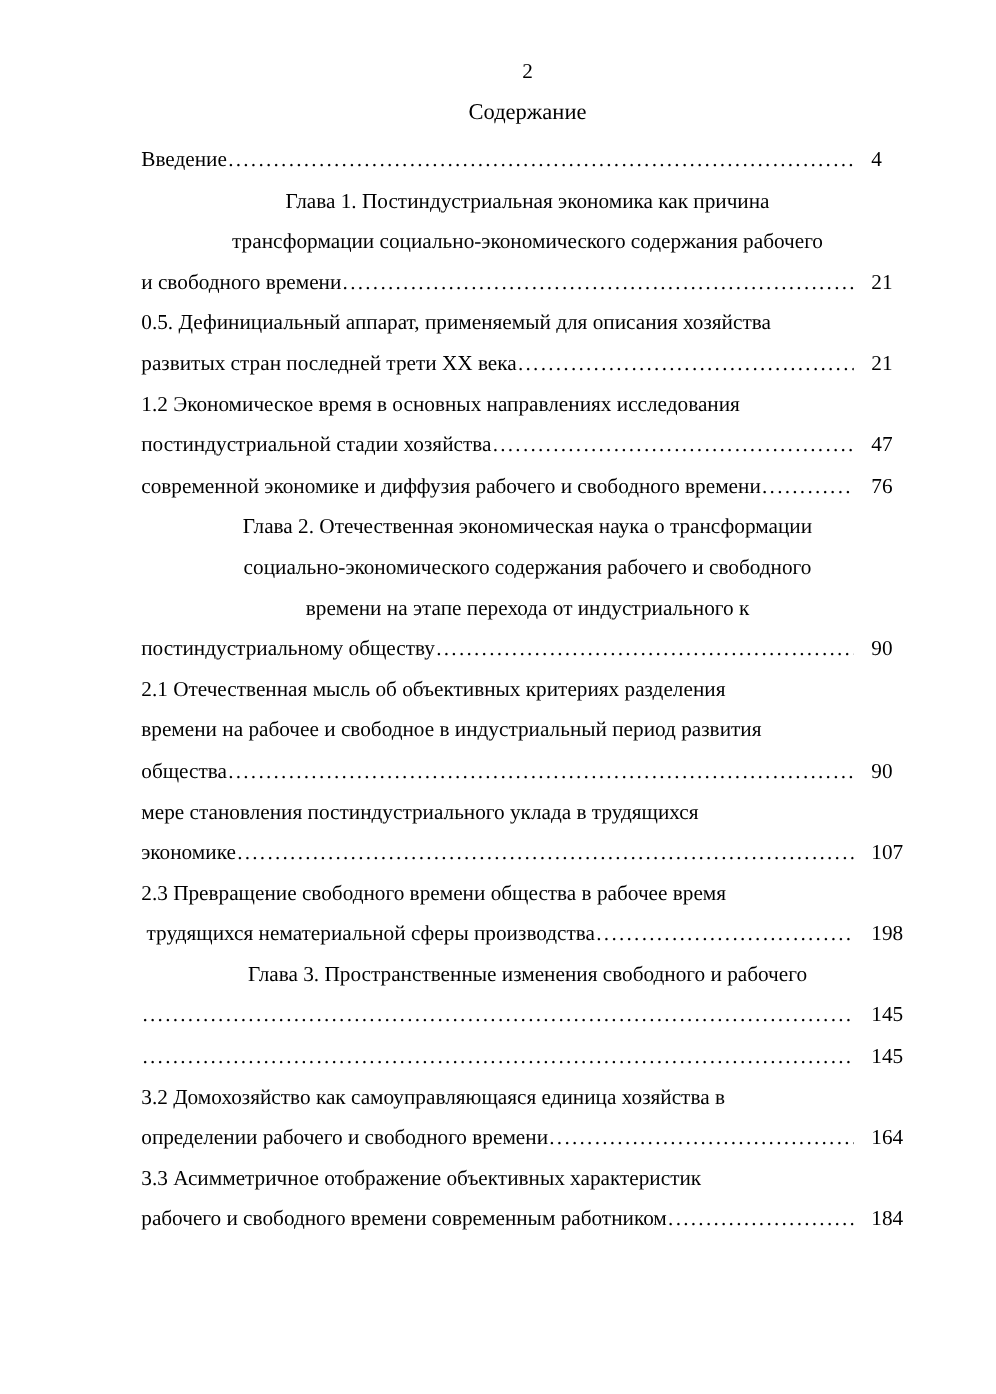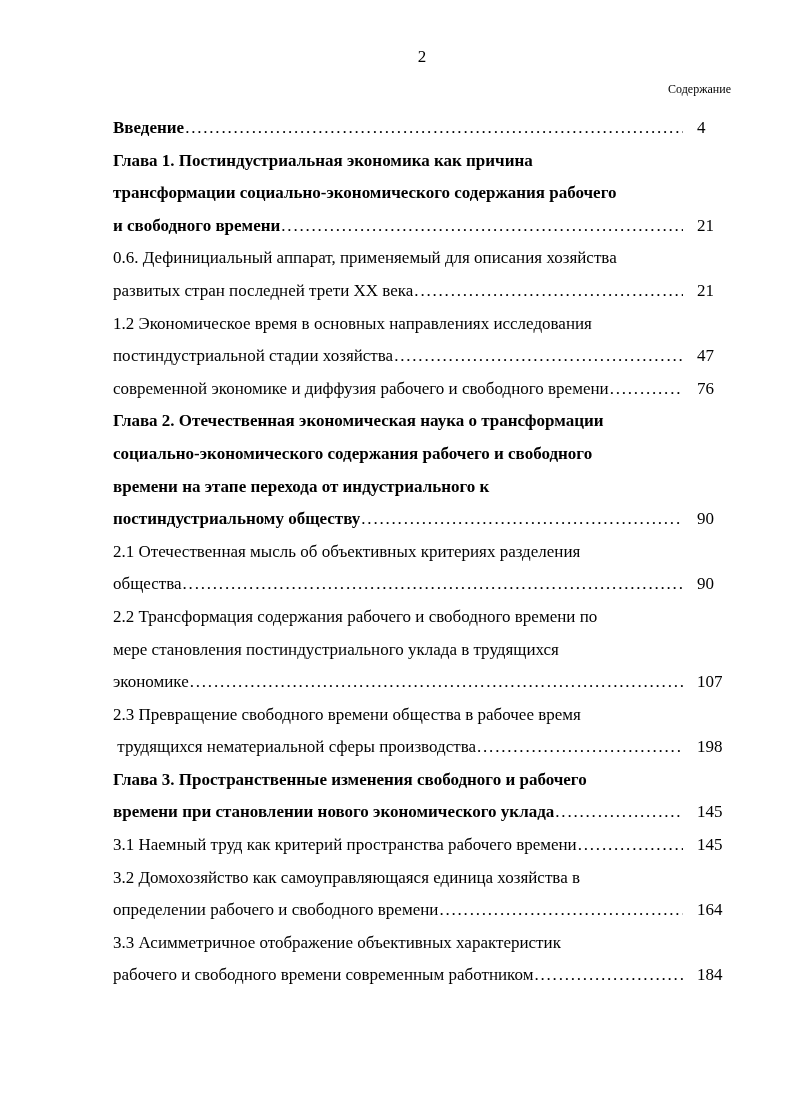--- a/index.html
+++ b/index.html
@@ -18,44 +18,45 @@
     font-size: 17px;
     padding: 46px 66px 0 113px;
     overflow: hidden;
   }
   .folio {
     text-align: center;
     line-height: 22px;
   }
   .doc-title {
     margin: 10px 0 0 0;
-    font-size: 12px;
+    font-size: 18px;
     font-weight: normal;
-    text-align: right;
+    text-align: center;
     line-height: 22px;
   }
   .toc {
     margin-top: 12px;
     line-height: 32.6px;
   }
   .toc-entry { margin: 0; }
   .toc-line {
     white-space: pre;
   }
   .toc-row {
     display: flex;
     align-items: baseline;
   }
   .row-text {
     flex: 0 0 auto;
     white-space: pre;
   }
   .bold .toc-line,
   .bold .row-text {
-    font-weight: bold;
+    font-weight: normal;
+    text-align: center;
   }
   .leader {
     flex: 1 1 auto;
     min-width: 0;
     overflow: hidden;
     white-space: nowrap;
     letter-spacing: 1.8px;
     margin: 0 14px 0 1px;
     font-weight: normal;
   }
@@ -82,21 +83,21 @@
       <div class="toc-entry bold">
         <div class="toc-line">Глава 1. Постиндустриальная экономика как причина</div>
         <div class="toc-line">трансформации социально-экономического содержания рабочего</div>
         <div class="toc-row">
           <span class="row-text">и свободного времени</span>
           <span class="leader">........................................................................................................................................................................................................</span>
           <span class="pg">21</span>
         </div>
       </div>
       <div class="toc-entry">
-        <div class="toc-line">0.6. Дефинициальный аппарат, применяемый для описания хозяйства</div>
+        <div class="toc-line">0.5. Дефинициальный аппарат, применяемый для описания хозяйства</div>
         <div class="toc-row">
           <span class="row-text">развитых стран последней трети XX века</span>
           <span class="leader">........................................................................................................................................................................................................</span>
           <span class="pg">21</span>
         </div>
       </div>
       <div class="toc-entry">
         <div class="toc-line">1.2 Экономическое время в основных направлениях исследования</div>
         <div class="toc-row">
           <span class="row-text">постиндустриальной стадии хозяйства</span>
@@ -116,54 +117,52 @@
         <div class="toc-line">социально-экономического содержания рабочего и свободного</div>
         <div class="toc-line">времени на этапе перехода от индустриального к</div>
         <div class="toc-row">
           <span class="row-text">постиндустриальному обществу</span>
           <span class="leader">........................................................................................................................................................................................................</span>
           <span class="pg">90</span>
         </div>
       </div>
       <div class="toc-entry">
         <div class="toc-line">2.1 Отечественная мысль об объективных критериях разделения</div>
+        <div class="toc-line">времени на рабочее и свободное в индустриальный период развития</div>
         <div class="toc-row">
           <span class="row-text">общества</span>
           <span class="leader">........................................................................................................................................................................................................</span>
           <span class="pg">90</span>
         </div>
       </div>
       <div class="toc-entry">
-        <div class="toc-line">2.2 Трансформация содержания рабочего и свободного времени по</div>
         <div class="toc-line">мере становления постиндустриального уклада в трудящихся</div>
         <div class="toc-row">
           <span class="row-text">экономике</span>
           <span class="leader">........................................................................................................................................................................................................</span>
           <span class="pg">107</span>
         </div>
       </div>
       <div class="toc-entry">
         <div class="toc-line">2.3 Превращение свободного времени общества в рабочее время</div>
         <div class="toc-row">
           <span class="row-text"> трудящихся нематериальной сферы производства</span>
           <span class="leader">........................................................................................................................................................................................................</span>
           <span class="pg">198</span>
         </div>
       </div>
       <div class="toc-entry bold">
         <div class="toc-line">Глава 3. Пространственные изменения свободного и рабочего</div>
         <div class="toc-row">
-          <span class="row-text">времени при становлении нового экономического уклада</span>
           <span class="leader">........................................................................................................................................................................................................</span>
           <span class="pg">145</span>
         </div>
       </div>
       <div class="toc-entry">
         <div class="toc-row">
-          <span class="row-text">3.1 Наемный труд как критерий пространства рабочего времени</span>
           <span class="leader">........................................................................................................................................................................................................</span>
           <span class="pg">145</span>
         </div>
       </div>
       <div class="toc-entry">
         <div class="toc-line">3.2 Домохозяйство как самоуправляющаяся единица хозяйства в</div>
         <div class="toc-row">
           <span class="row-text">определении рабочего и свободного времени</span>
           <span class="leader">........................................................................................................................................................................................................</span>
           <span class="pg">164</span>

